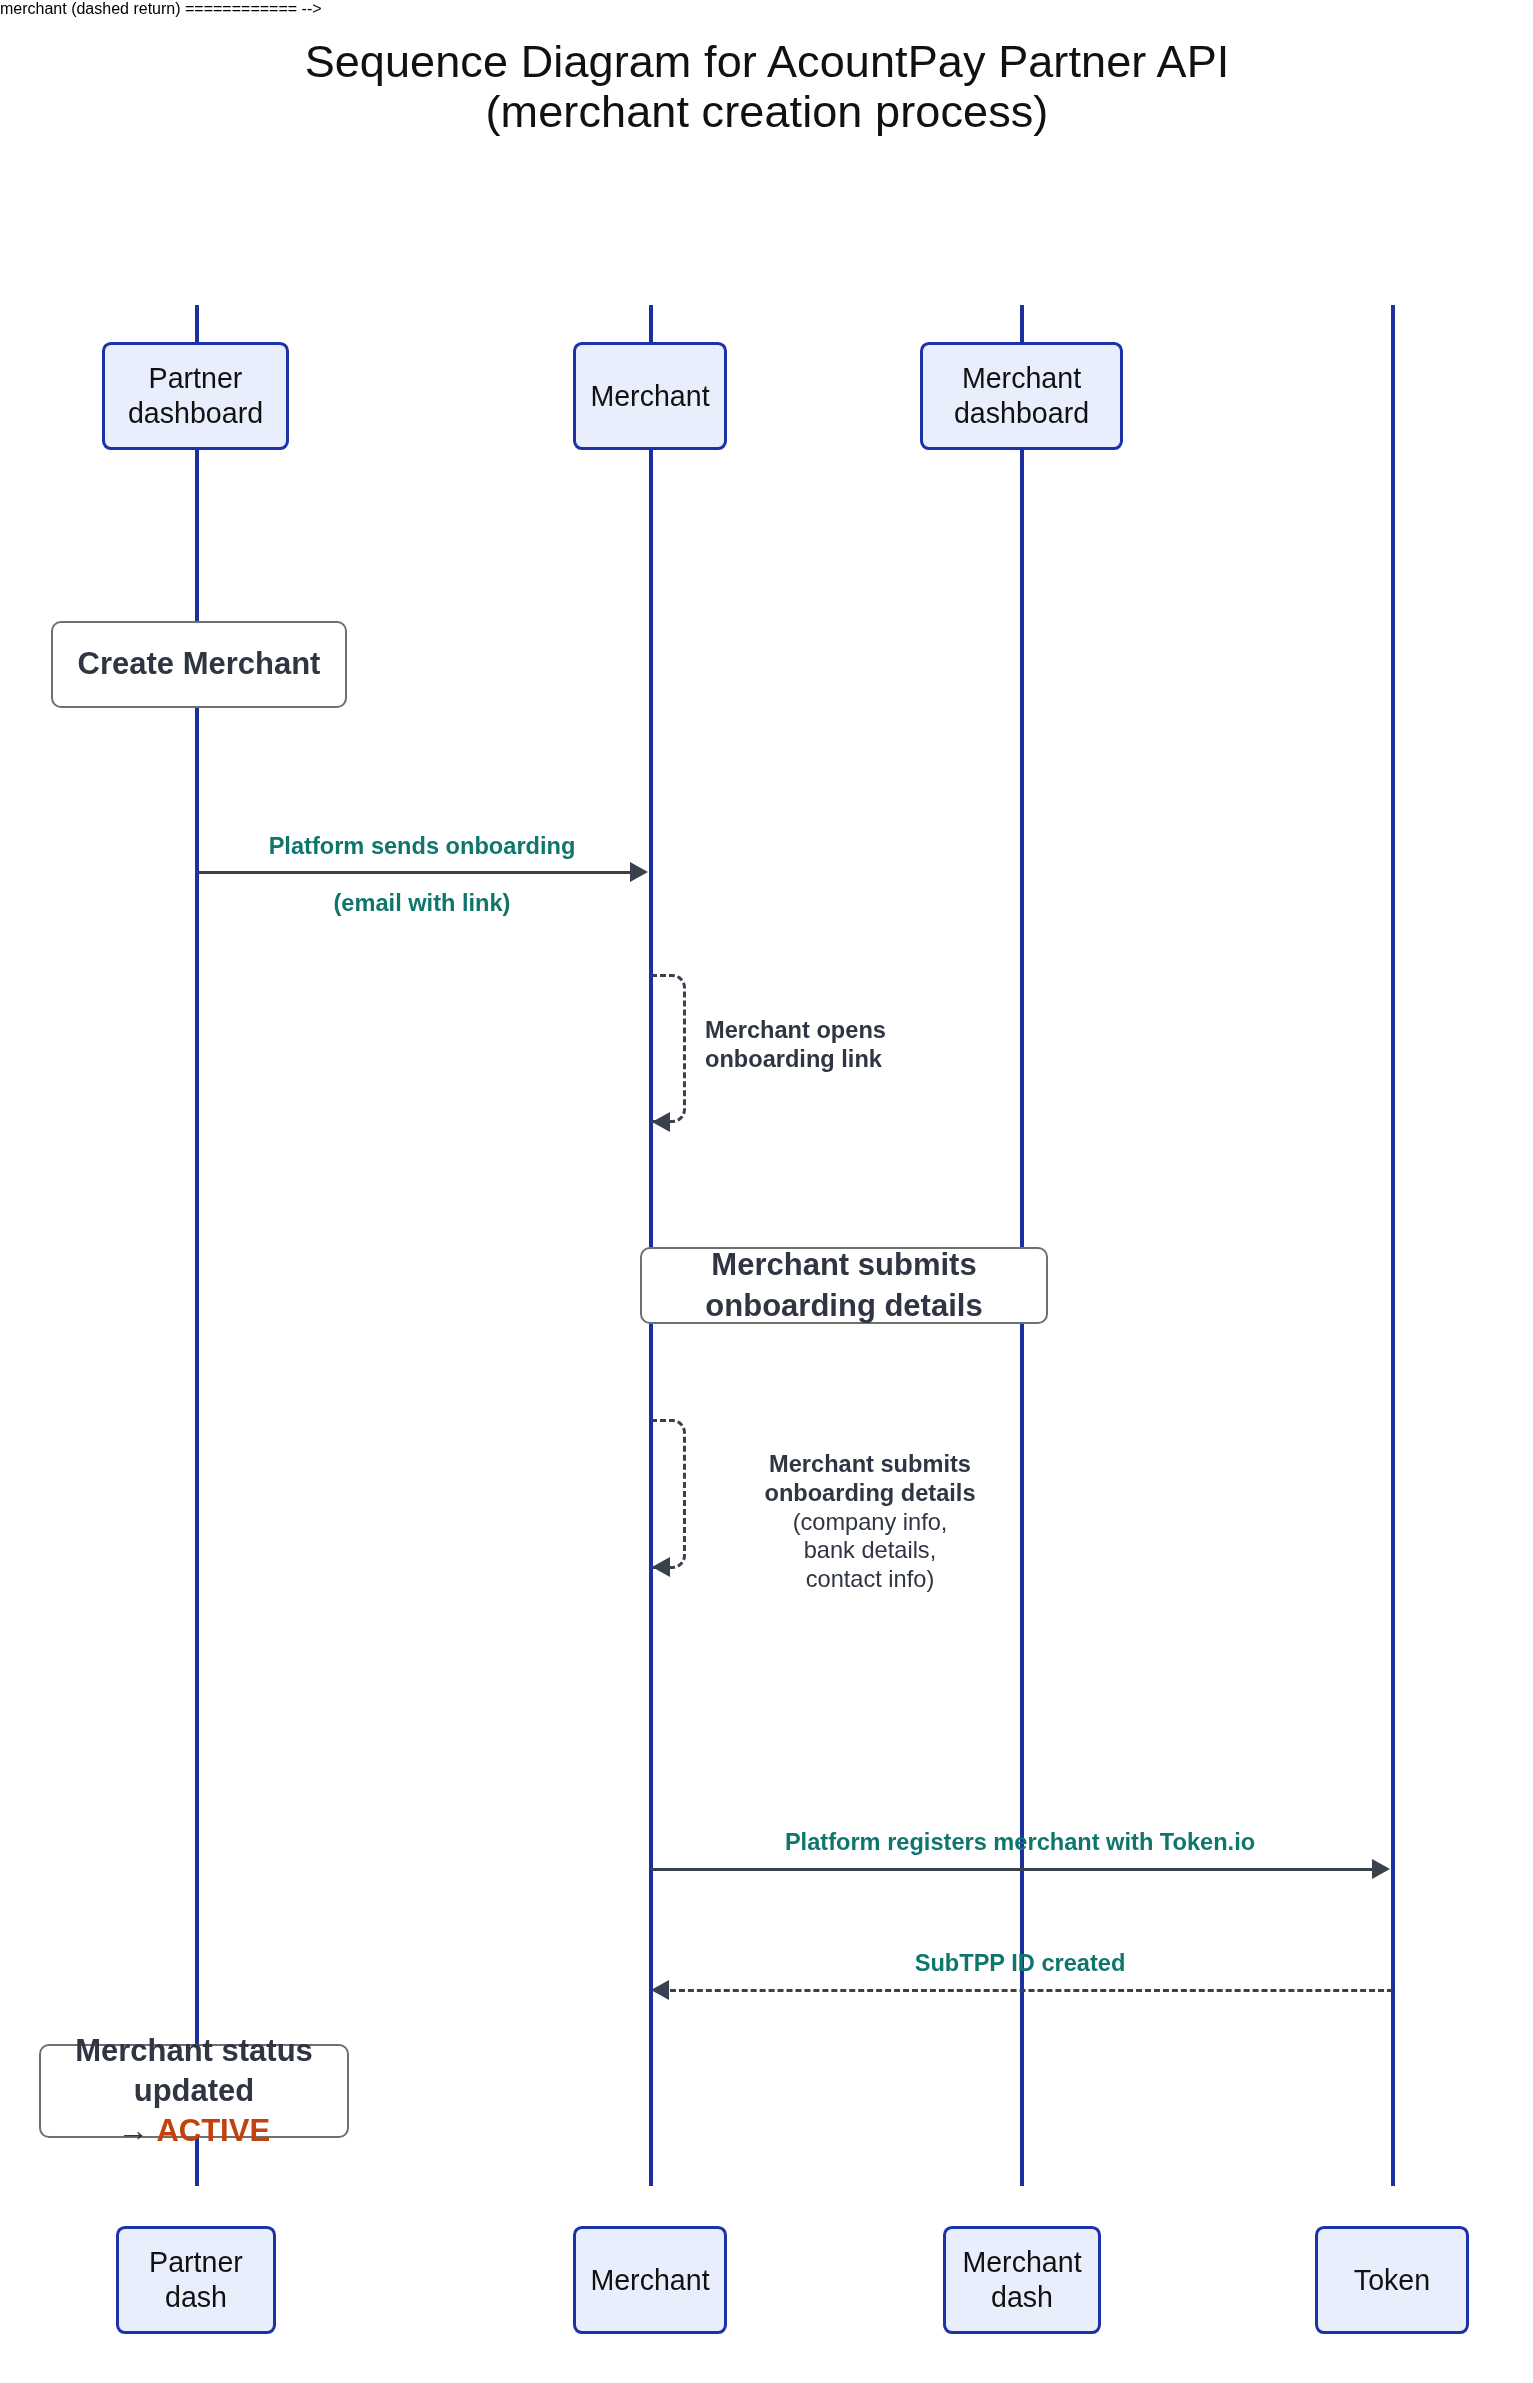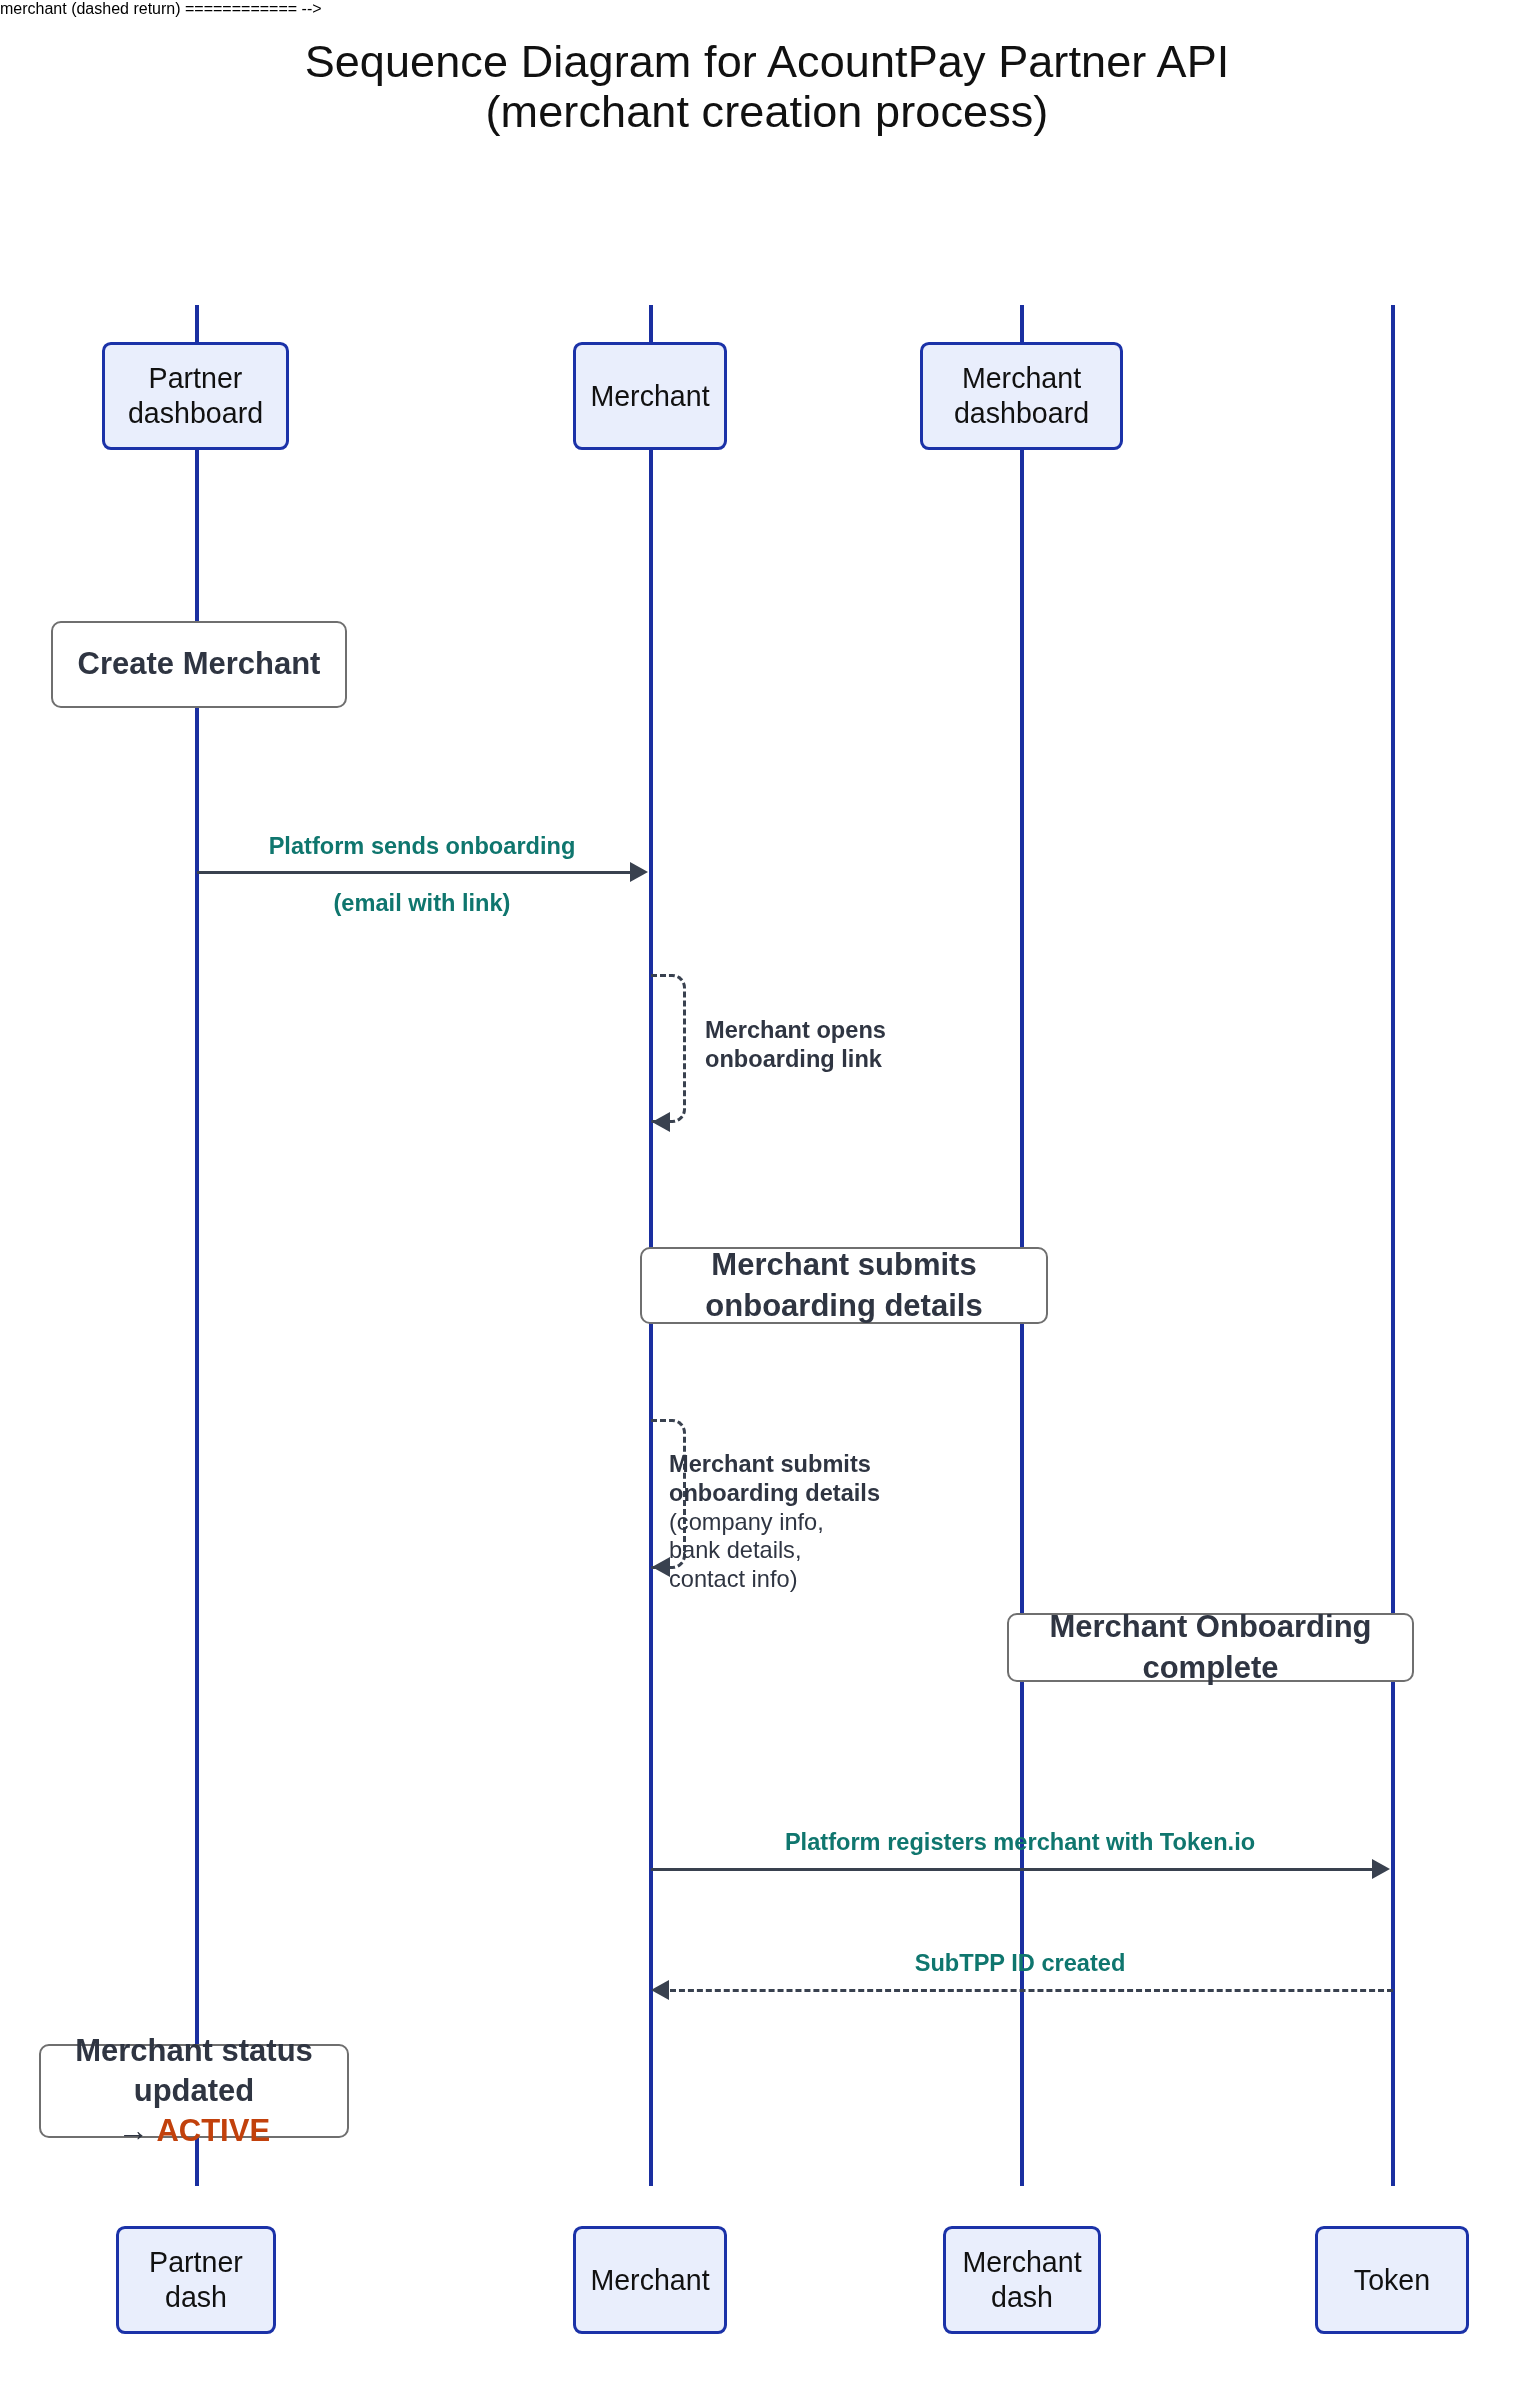--- a/index.html
+++ b/index.html
@@ -192,32 +192,29 @@
   </div>
 
   
   <div class="note" style="left:640px; top:1247px; width:408px; height:77px;">
     <span>Merchant  submits onboarding details</span>
   </div>
 
   
   <div class="selfloop" style="left:651px; top:1419px; width:35px; height:150px;"></div>
   <div class="arrowhead-left" style="left:652px; top:1557px;"></div>
-  <div class="selfloop-label" style="left:669px; top:1450px; width:296px;">
+  <div class="selfloop-label" style="left:722px; top:1450px; width:296px;text-align:center;">
     <span class="strong">Merchant submits</span>
     <span class="strong">onboarding details</span>
     <span class="normal">(company info,</span>
     <span class="normal">bank details,</span>
     <span class="normal">contact info)</span>
   </div>
 
   
-  <div class="note" style="left:1007px; top:1613px; width:407px; height:69px;">
-    <span>Merchant Onboarding complete</span>
-  </div>
 
   
   <div class="msg-label" style="left:649px; top:1829px; width:742px;">Platform registers merchant with Token.io</div>
   <div class="msg-line" style="left:651px; top:1868px; width:721px;"></div>
   <div class="arrowhead-right" style="left:1372px; top:1859px;"></div>
 
    merchant (dashed return) ============ --&gt;
   <div class="msg-label" style="left:649px; top:1950px; width:742px;">SubTPP  ID created</div>
   <div class="msg-line dashed" style="left:670px; top:1989px; width:723px;"></div>
   <div class="arrowhead-left" style="left:651px; top:1980px;"></div>

